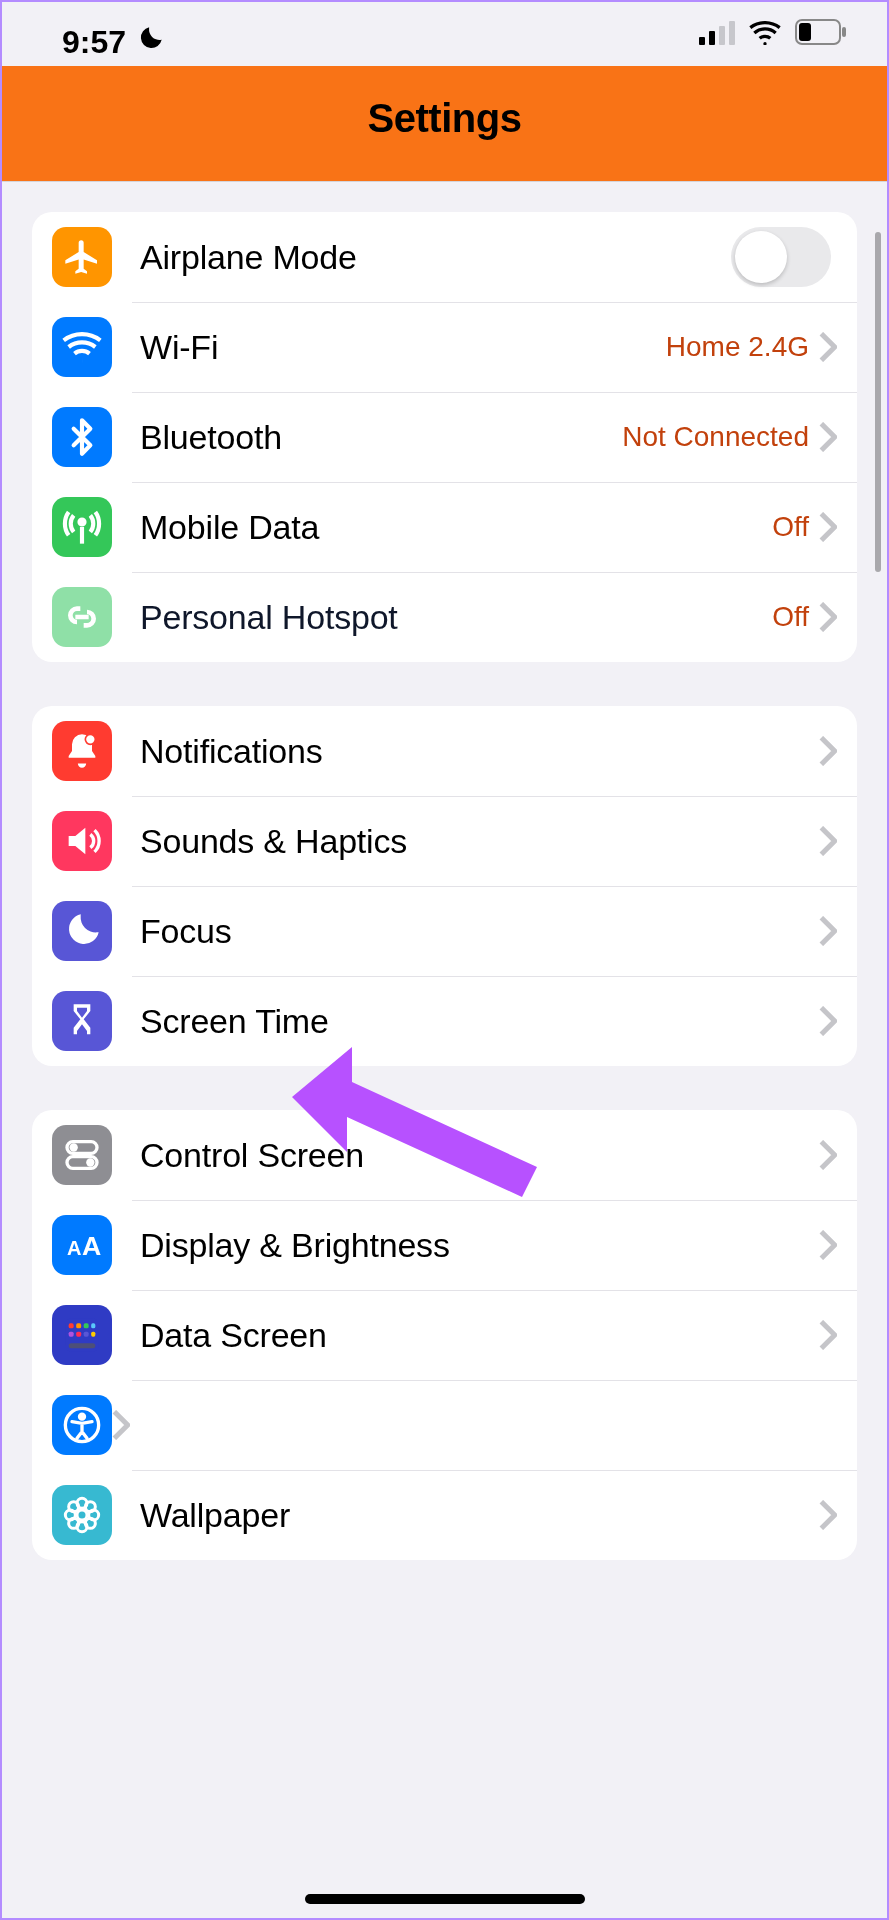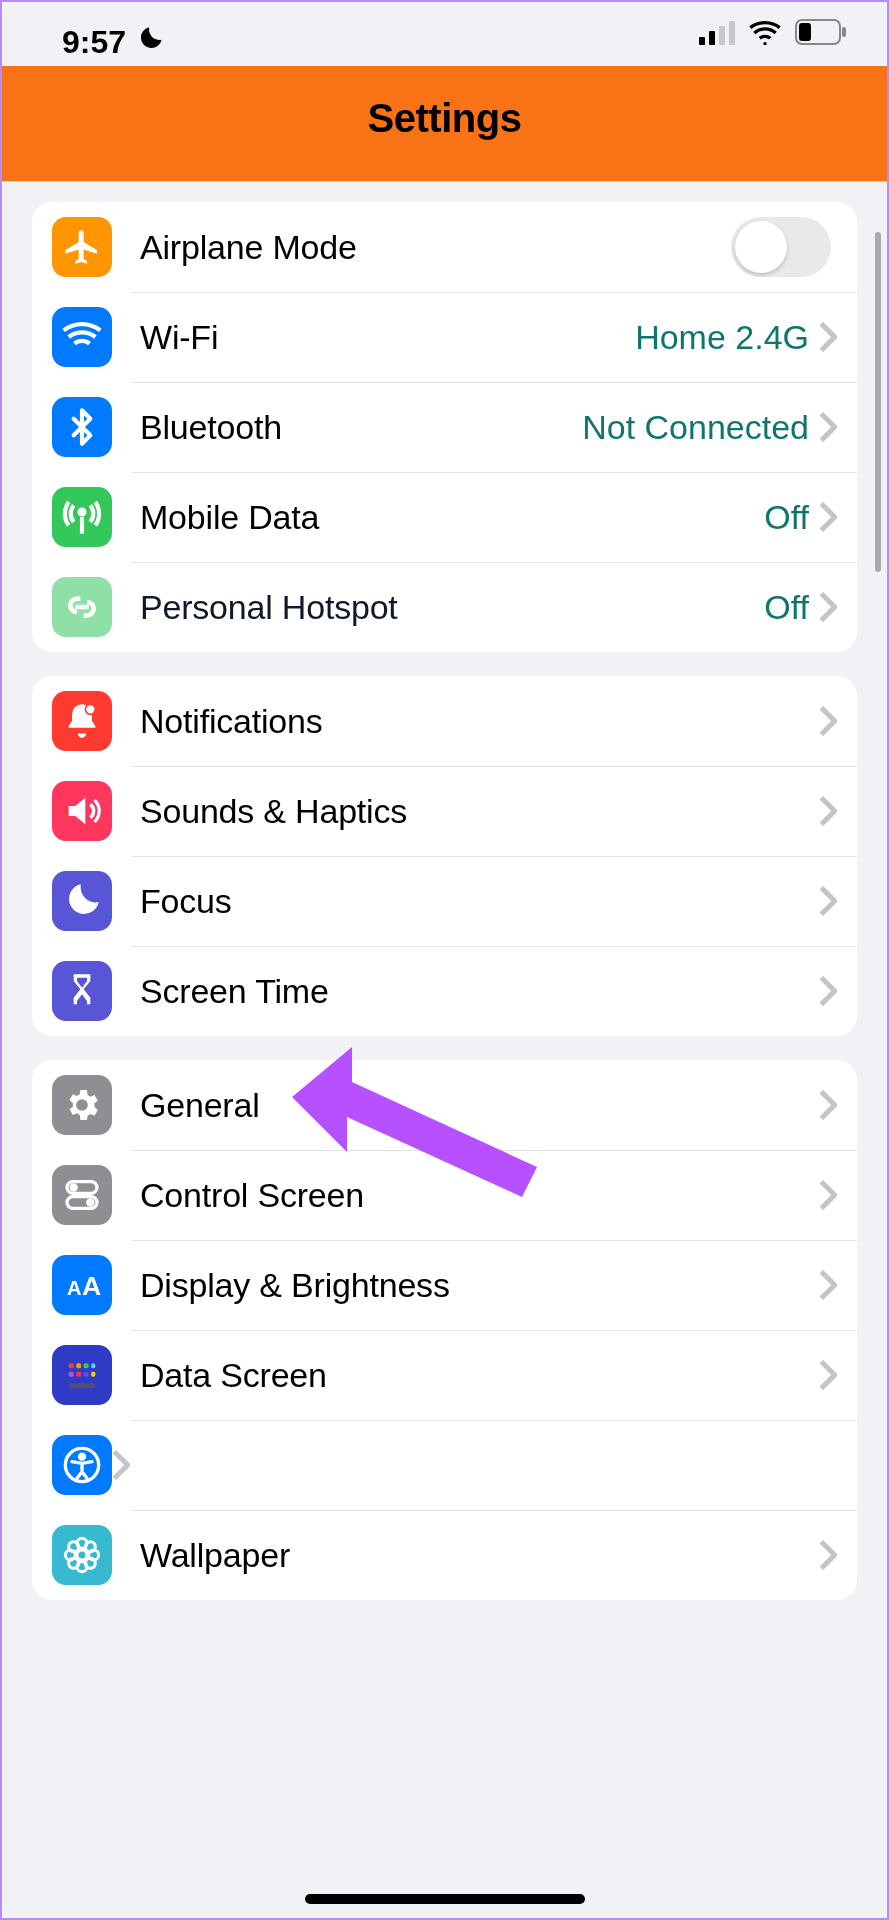--- a/index.html
+++ b/index.html
@@ -46,24 +46,24 @@
     letter-spacing: -0.5px;
   }
 
   
   .content {
     padding: 0 30px;
   }
   .group {
     background: #ffffff;
     border-radius: 20px;
-    margin-top: 24px;
+    margin-top: 44px;
     overflow: hidden;
   }
-  .group:first-child { margin-top: 20px; }
+  .group:first-child { margin-top: 30px; }
 
   .row {
     display: flex;
     align-items: center;
     min-height: 90px;
     padding: 14px 20px 14px 20px;
     position: relative;
   }
   .row + .row::before {
     content: "";
@@ -85,22 +85,22 @@
     flex-shrink: 0;
   }
   .icon-wrap svg { width: 40px; height: 40px; }
   .row-label {
     flex: 1;
     font-size: 34px;
     margin-left: 28px;
     letter-spacing: -0.2px;
   }
   .row-value {
-    font-size: 34px;
-    color: #0f766e;
+    font-size: 28px;
+    color: #c2410c;
     margin-right: 10px;
   }
   .chevron {
     color: #c5c5c9;
     font-size: 40px;
     display: flex;
     align-items: center;
   }
   .chevron svg { width: 18px; height: 30px; stroke: #c5c5c9; }
 
@@ -356,33 +356,20 @@
         <div class="row-label">Screen Time</div>
         <span class="chevron">
             <svg viewBox="0 0 10 18" fill="none" stroke-width="3">
               <path d="M1 1l8 8-8 8"></path>
             </svg>
           </span>
       </div>
     </div>
 
     <div class="group">
-      <div class="row">
-        <div class="icon-wrap bg-gray">
-          <svg viewBox="0 0 24 24" fill="#fff">
-              <path d="M19.4 13a7.5 7.5 0 0 0 0-2l2.1-1.6-2-3.4-2.5 1a7.5 7.5 0 0 0-1.7-1L15 3h-4l-.3 2.6a7.5 7.5 0 0 0-1.7 1l-2.5-1-2 3.4L6.6 11a7.5 7.5 0 0 0 0 2l-2.1 1.6 2 3.4 2.5-1a7.5 7.5 0 0 0 1.7 1L11 21h4l.3-2.6a7.5 7.5 0 0 0 1.7-1l2.5 1 2-3.4L19.4 13zM12 15.5A3.5 3.5 0 1 1 15.5 12 3.5 3.5 0 0 1 12 15.5z"></path>
-            </svg>
-        </div>
-        <div class="row-label">General</div>
-        <span class="chevron">
-            <svg viewBox="0 0 10 18" fill="none" stroke-width="3">
-              <path d="M1 1l8 8-8 8"></path>
-            </svg>
-          </span>
-      </div>
 
       <div class="row">
         <div class="icon-wrap bg-gray">
           <svg viewBox="0 0 24 24" fill="#fff">
               <rect x="3" y="4" width="18" height="7" rx="3.5" fill="none" stroke="#fff" stroke-width="2"></rect>
               <circle cx="7" cy="7.5" r="2.5"></circle>
               <rect x="3" y="13" width="18" height="7" rx="3.5" fill="none" stroke="#fff" stroke-width="2"></rect>
               <circle cx="17" cy="16.5" r="2.5"></circle>
             </svg>
         </div>

